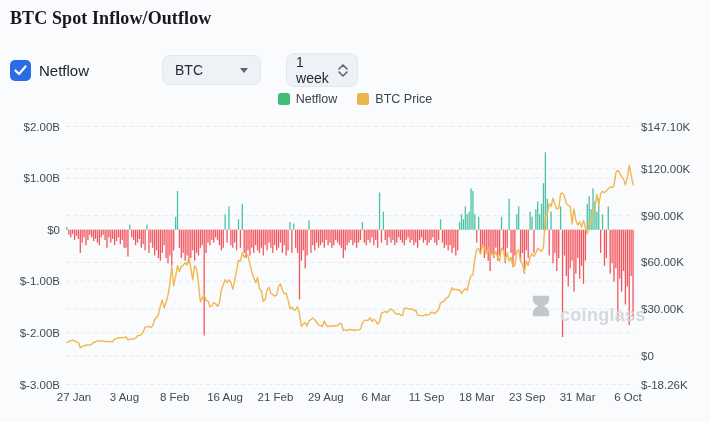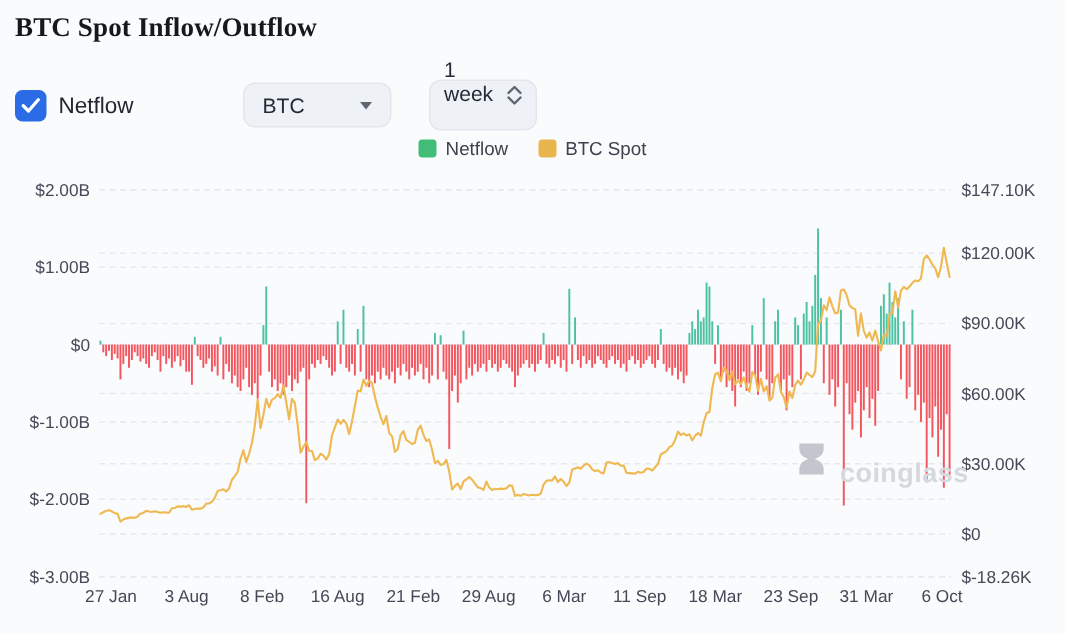--- a/index.html
+++ b/index.html
@@ -23,21 +23,21 @@
     cursor:pointer; flex:0 0 auto;
   }
   .checkbox svg { display:block; }
   .cb-label { margin-left:8px; font-size:15px; color:#20252f; }
   .select {
     height:30px; background:#eef1f5; border:1px solid #e3e7ed; border-radius:8px;
     display:flex; align-items:center; justify-content:space-between;
     font-size:14px; color:#252b36; cursor:pointer;
   }
   .select.symbol { width:99px; margin-left:73px; padding:0 12px; }
-  .select.interval { width:72px; margin-left:25px; padding:16px 9px;align-items:flex-end; }
+  .select.interval { width:72px; margin-left:25px; padding:16px 9px; }
   .caret-down {
     width:0; height:0; border-left:4.5px solid transparent; border-right:4.5px solid transparent;
     border-top:5.5px solid #5d6472;
   }
   .stepper { display:flex; flex-direction:column; align-items:center; gap:1px; }
   .legend {
     position:absolute; top:92px; left:0; width:710px;
     display:flex; justify-content:center; align-items:center; gap:20px;
   }
   .legend-item { display:flex; align-items:center; gap:6px; cursor:pointer; }
@@ -423,21 +423,21 @@
     </div>
   </div>
 
   <div class="legend">
     <div class="legend-item">
       <span class="swatch" id="swatch-netflow" style="background: rgb(65, 189, 120);"></span>
       <span class="legend-label">Netflow</span>
     </div>
     <div class="legend-item">
       <span class="swatch" id="swatch-price" style="background: rgb(233, 182, 77);"></span>
-      <span class="legend-label">BTC Spot</span>
+      <span class="legend-label">BTC Price</span>
     </div>
   </div>
 
   <div class="watermark">
     <svg width="26" height="26" viewBox="0 0 24 24">
       <path fill="#c3c6cc" d="M4.5,2.5 h15 v3.2 c0,4.2 -3.6,5.6 -5.6,6.3 c2,0.7 5.6,2.1 5.6,6.3 v3.2 h-15 v-3.2 c0,-4.2 3.6,-5.6 5.6,-6.3 c-2,-0.7 -5.6,-2.1 -5.6,-6.3 z"></path>
     </svg>
     <span class="wm-text">coinglass</span>
   </div>
 

